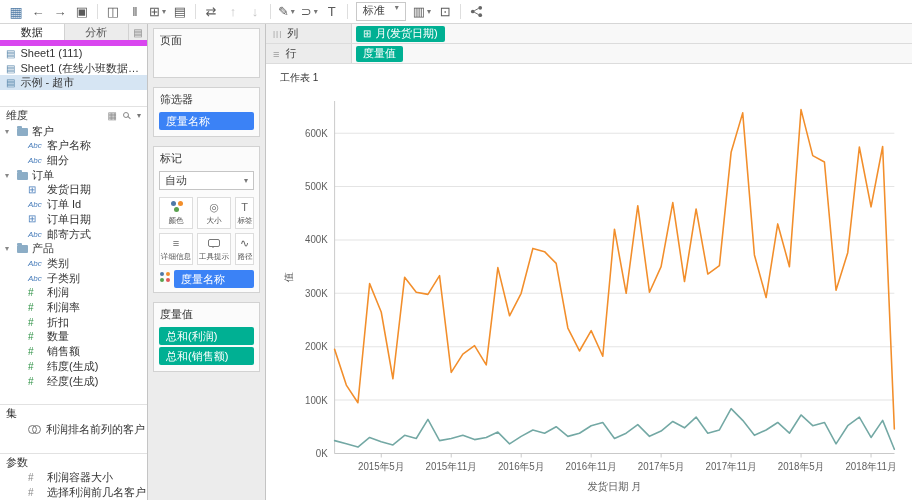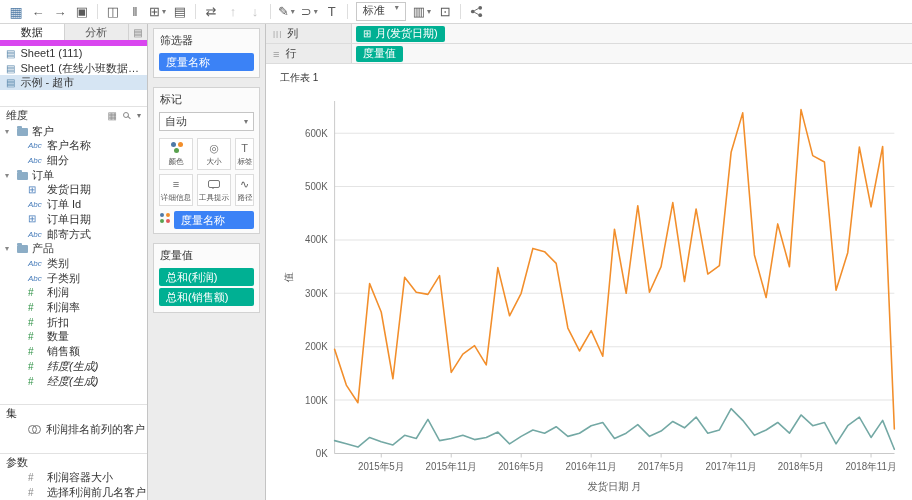--- a/index.html
+++ b/index.html
@@ -38,21 +38,21 @@
   .fold-caret { color:#888; font-size:8px; width:8px; }
   .folder-ico { width:11px; height:8px; background:#8cadc6; border-radius:1px; position:relative; margin-top:1px; flex:0 0 11px; }
   .folder-ico::before { content:""; position:absolute; top:-2px; left:0; width:5px; height:2px; background:#8cadc6; border-radius:1px 1px 0 0; }
   .abc-icon { color:#4a7ebb; font-size:8px; font-style:italic; width:15px; flex:0 0 15px; }
   .cal-icon { color:#4a7ebb; font-size:10px; width:15px; flex:0 0 15px; line-height:10px; }
   .num-icon { color:#2d9144; width:15px; flex:0 0 15px; text-align:left; font-size:10px; }
   .param-icon { color:#888; width:15px; flex:0 0 15px; font-size:10px; }
   .venn-icon { width:14px; height:8px; position:relative; flex:0 0 14px; }
   .venn-icon::before, .venn-icon::after { content:""; position:absolute; width:7px; height:7px; border:1px solid #777; border-radius:50%; top:0; }
   .venn-icon::before { left:0; } .venn-icon::after { left:4px; }
-  .gen { font-style:italic; }
+  .gen { }
   .f-label { overflow:hidden; text-overflow:ellipsis; }
 
   
   .cards-pane { width:118px; flex:0 0 118px; background:#ececec; border-right:1px solid #c4c4c4; padding:4px 5px; display:flex; flex-direction:column; gap:9px; overflow:hidden; }
   .card { background:#fbfbfb; border:1px solid #d2d2d2; padding-bottom:4px; }
   .card-title { padding:4px 6px 3px 6px; color:#333; }
   .pill { height:18px; border-radius:2px; color:#fff; display:flex; align-items:center; padding:0 7px; margin:2px 5px; white-space:nowrap; overflow:hidden; }
   .pill.blue { background:#3b82f6; }
   .pill.green { background:#00b093; }
   .pill .pill-icon { margin-right:4px; font-size:10px; }
@@ -261,20 +261,24 @@
         <span class="f-label">利润容器大小</span>
       </div>
       <div class="field-row">
         <span class="param-icon">#</span>
         <span class="f-label">选择利润前几名客户</span>
       </div>
     </div>
 
     <div class="cards-pane">
 
+      <div class="card">
+        <div class="card-title">页面</div>
+        <div class="pages-empty"></div>
+      </div>
 
       <div class="card">
         <div class="card-title">筛选器</div>
         <div class="pill blue">
           <span>度量名称</span>
         </div>
       </div>
 
       <div class="card">
         <div class="card-title">标记</div>

